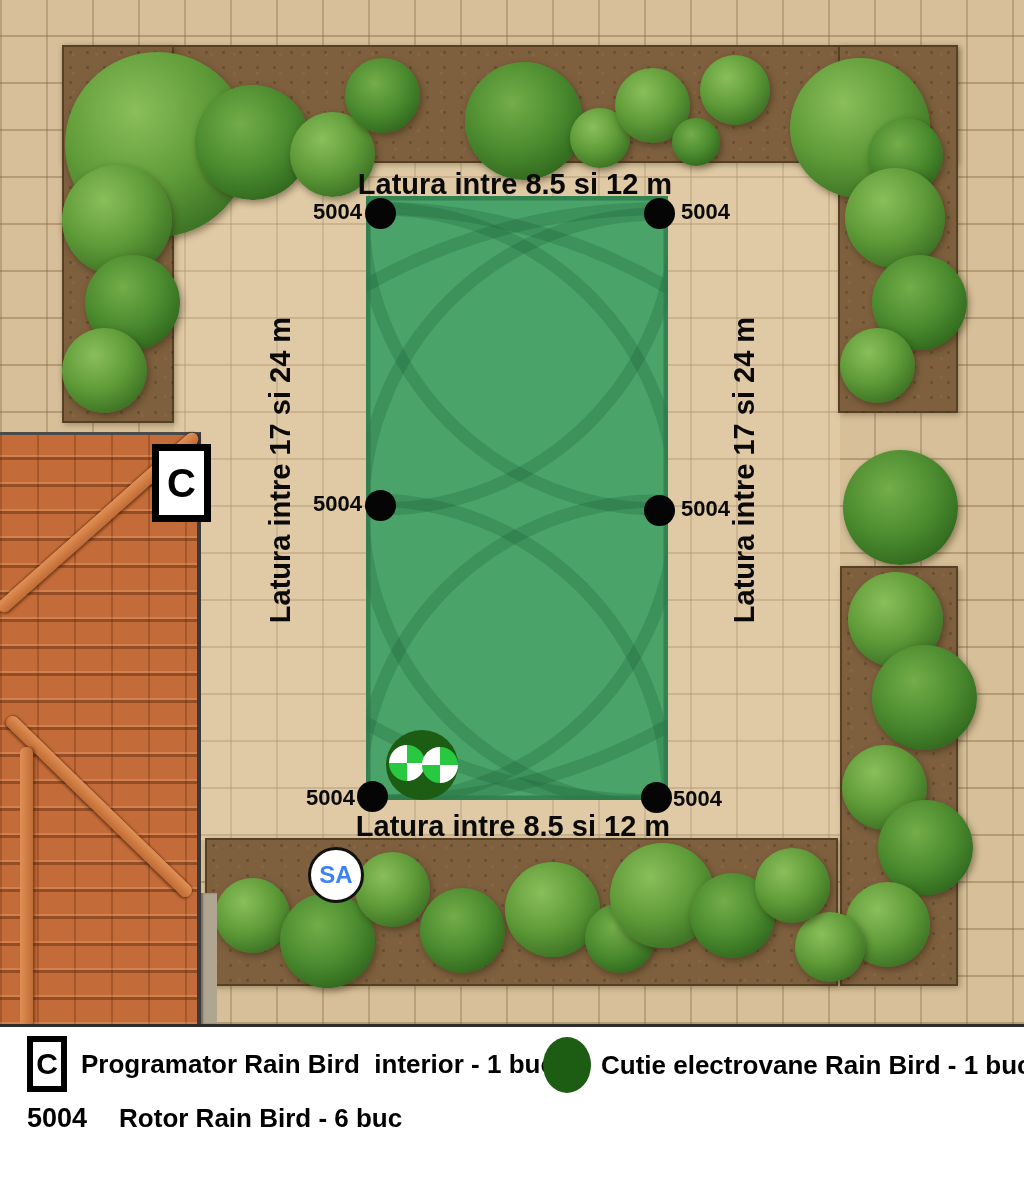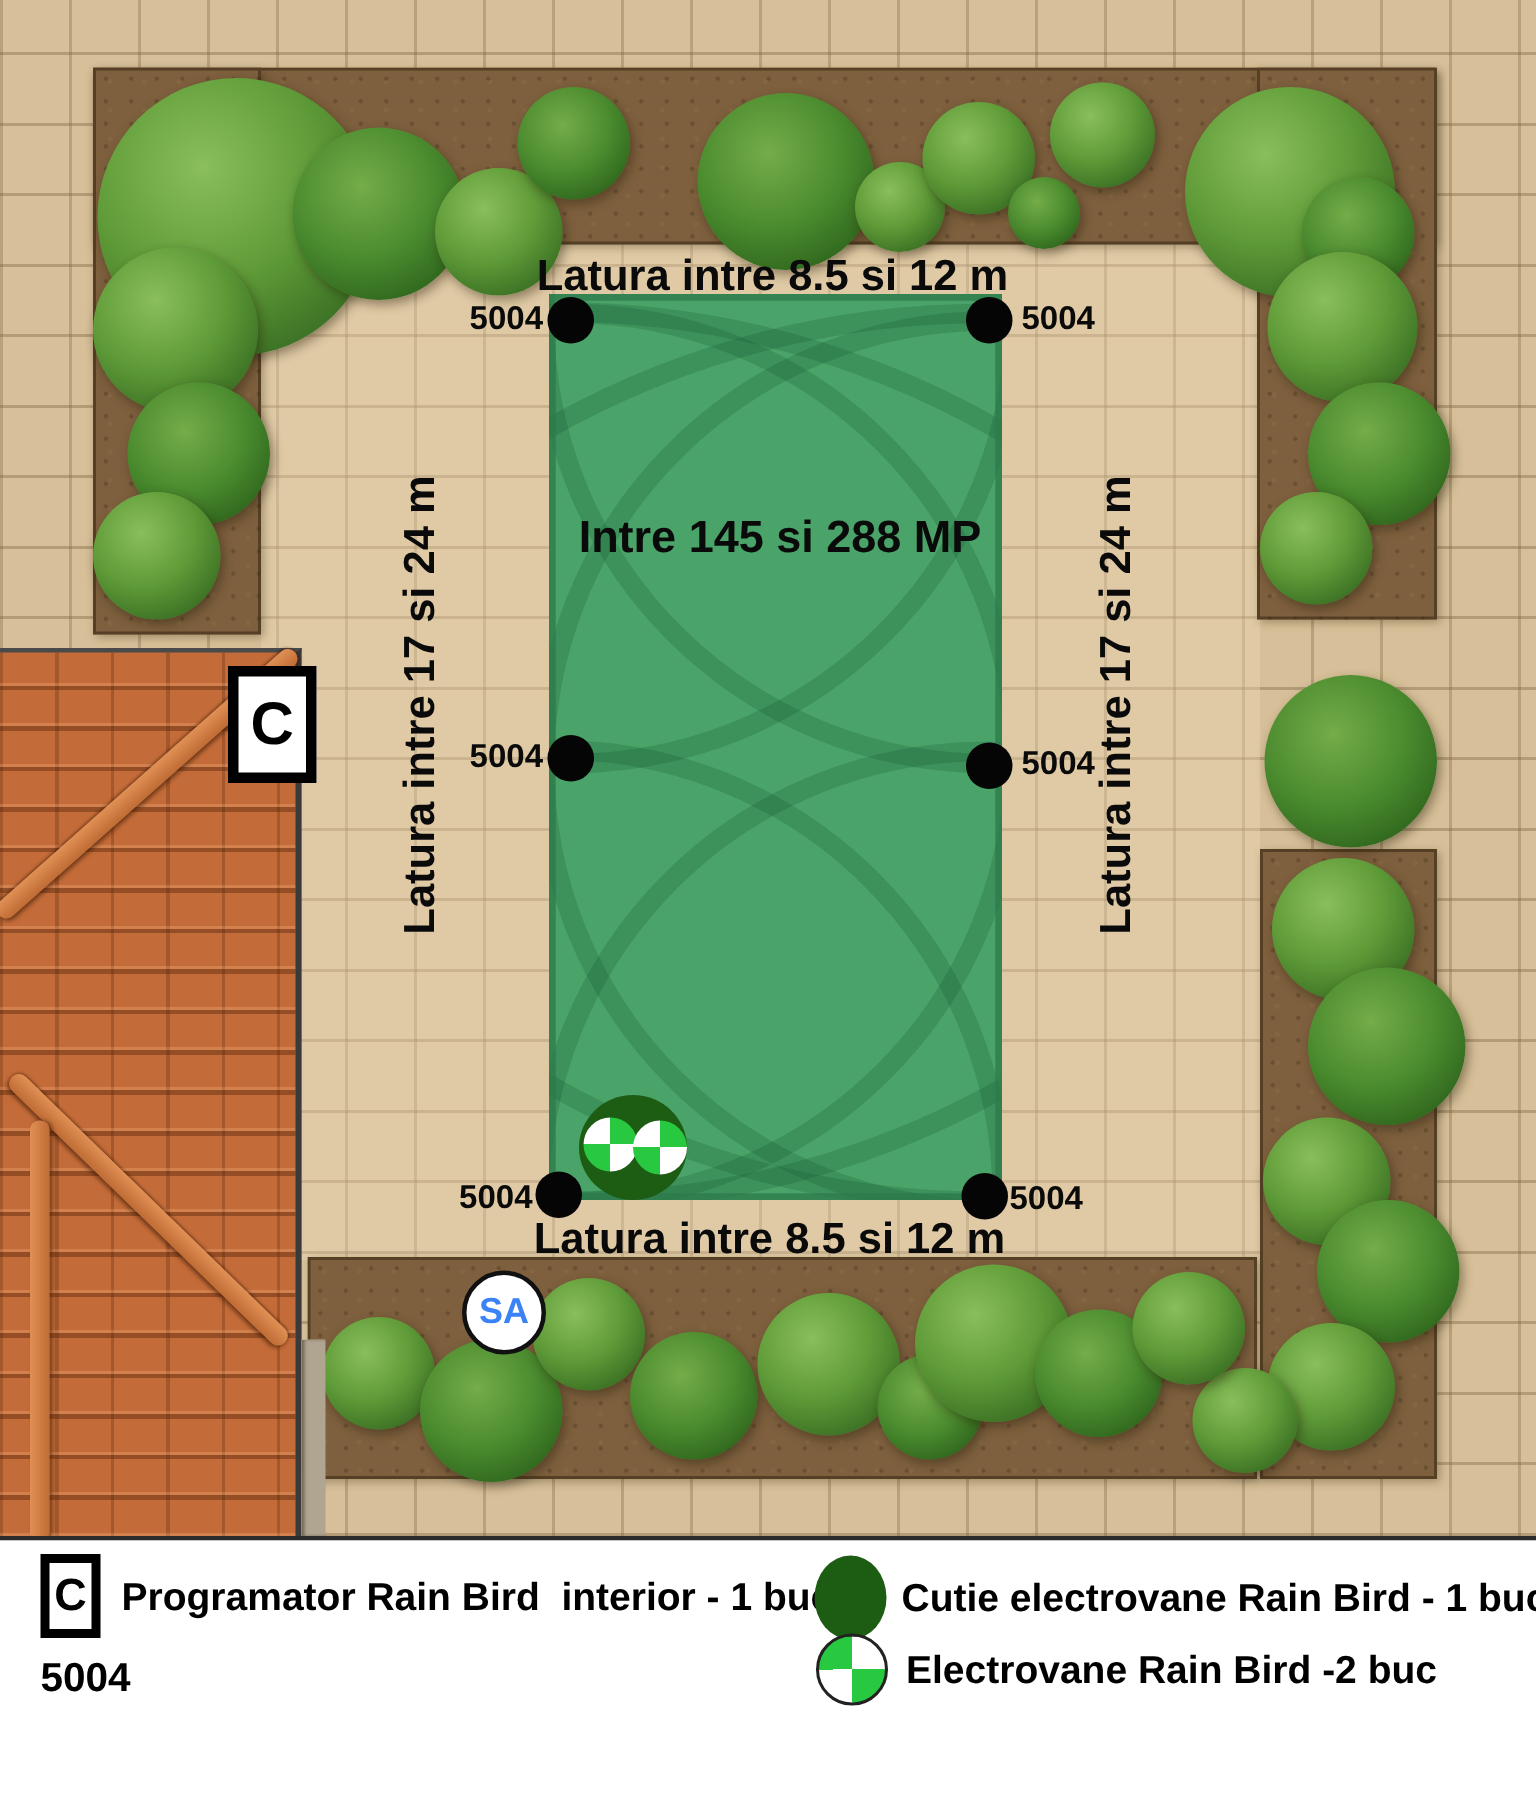--- a/index.html
+++ b/index.html
@@ -164,41 +164,37 @@
     <div class="rotor-label" style="left:681px;top:199px;">5004</div>
     <div class="rotor-label" style="left:302px;top:491px;text-align:right;">5004</div>
     <div class="rotor-label" style="left:681px;top:496px;">5004</div>
     <div class="rotor-label" style="left:295px;top:785px;text-align:right;">5004</div>
     <div class="rotor-label" style="left:673px;top:786px;">5004</div>
 
     <div class="side-label" style="left:280px;top:168px;width:470px;">Latura intre 8.5 si 12 m</div>
     <div class="side-label" style="left:278px;top:810px;width:470px;">Latura intre 8.5 si 12 m</div>
     <div class="side-label rot" style="left:104px;top:450px;width:360px;height:40px;">Latura intre 17 si 24 m</div>
     <div class="side-label rot" style="left:568px;top:450px;width:360px;height:40px;">Latura intre 17 si 24 m</div>
-    <div id="area-label">Intre 145 si 288 MP</div>
 
     <div id="c-box">C</div>
     <div id="sa-circle">SA</div>
   </div>
 
   <div id="legend">
 
     <div class="legend-item" style="left:27px;top:9px;">
       <div class="legend-cbox">C</div>
       <div class="legend-label">Programator Rain Bird  interior - 1 buc</div>
     </div>
 
     <div class="legend-item" style="left:27px;top:76px;">
       <div class="legend-code">5004</div>
+      <div class="legend-label">Rotor Rain Bird - 6 buc</div>
     </div>
 
     <div class="legend-item" style="left:543px;top:10px;">
       <div class="legend-valvebox"></div>
       <div class="legend-label">Cutie electrovane Rain Bird - 1 buc</div>
     </div>
 
-    <div class="legend-item" style="left:544px;top:62px;">
-      <div class="legend-valve"></div>
-      <div class="legend-label">Electrovane Rain Bird -2 buc</div>
-    </div>
 
   </div>
 </div>
 
 </body></html>

